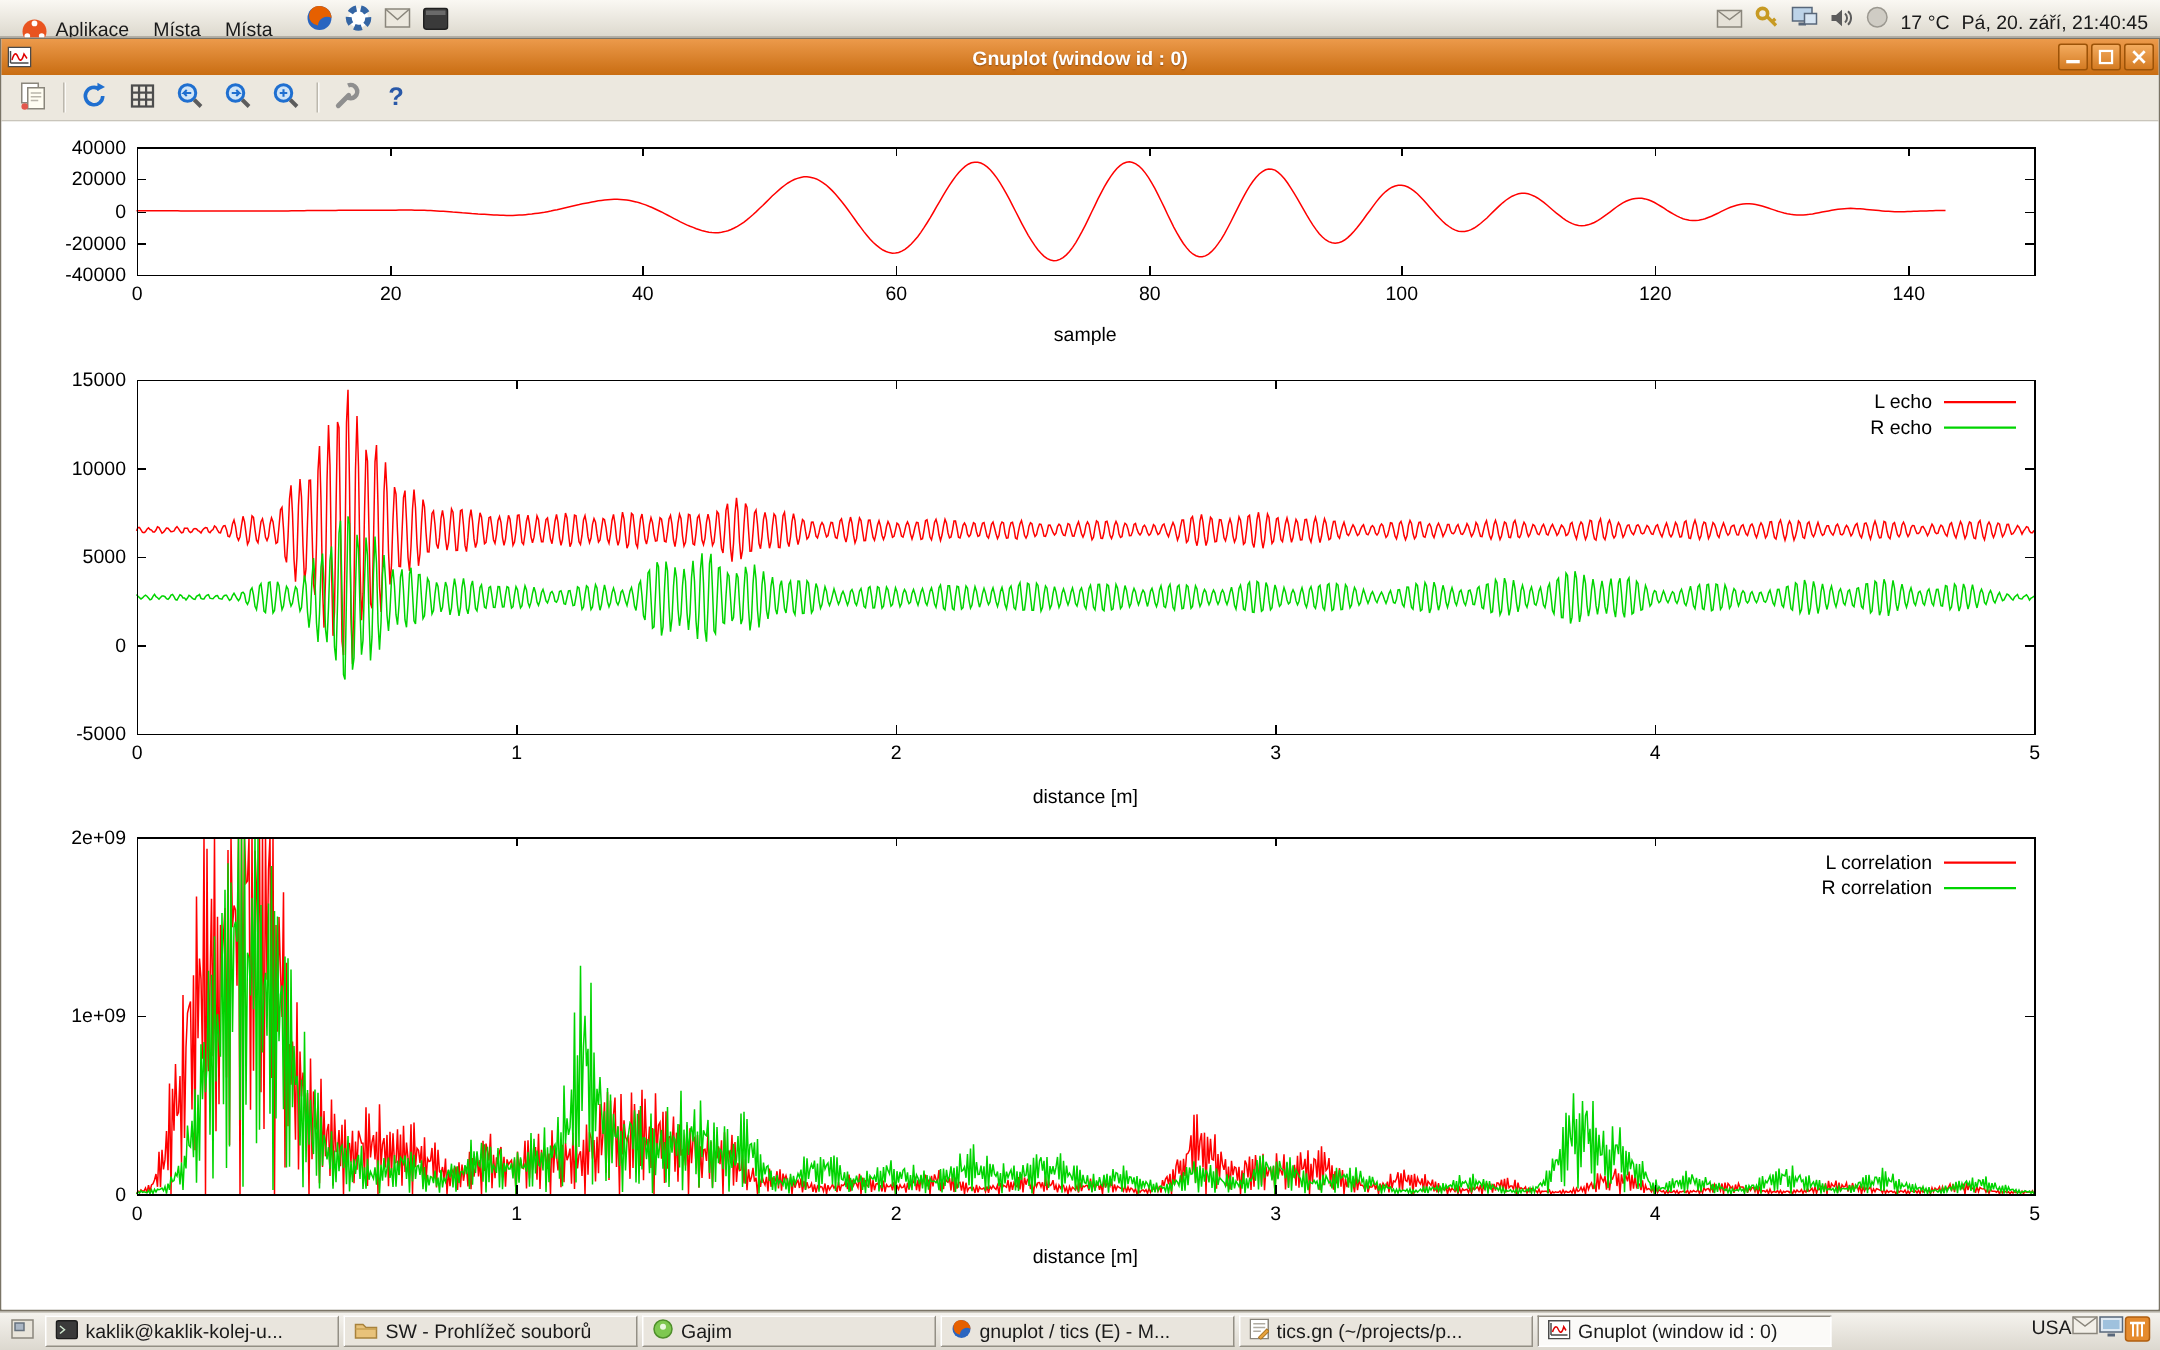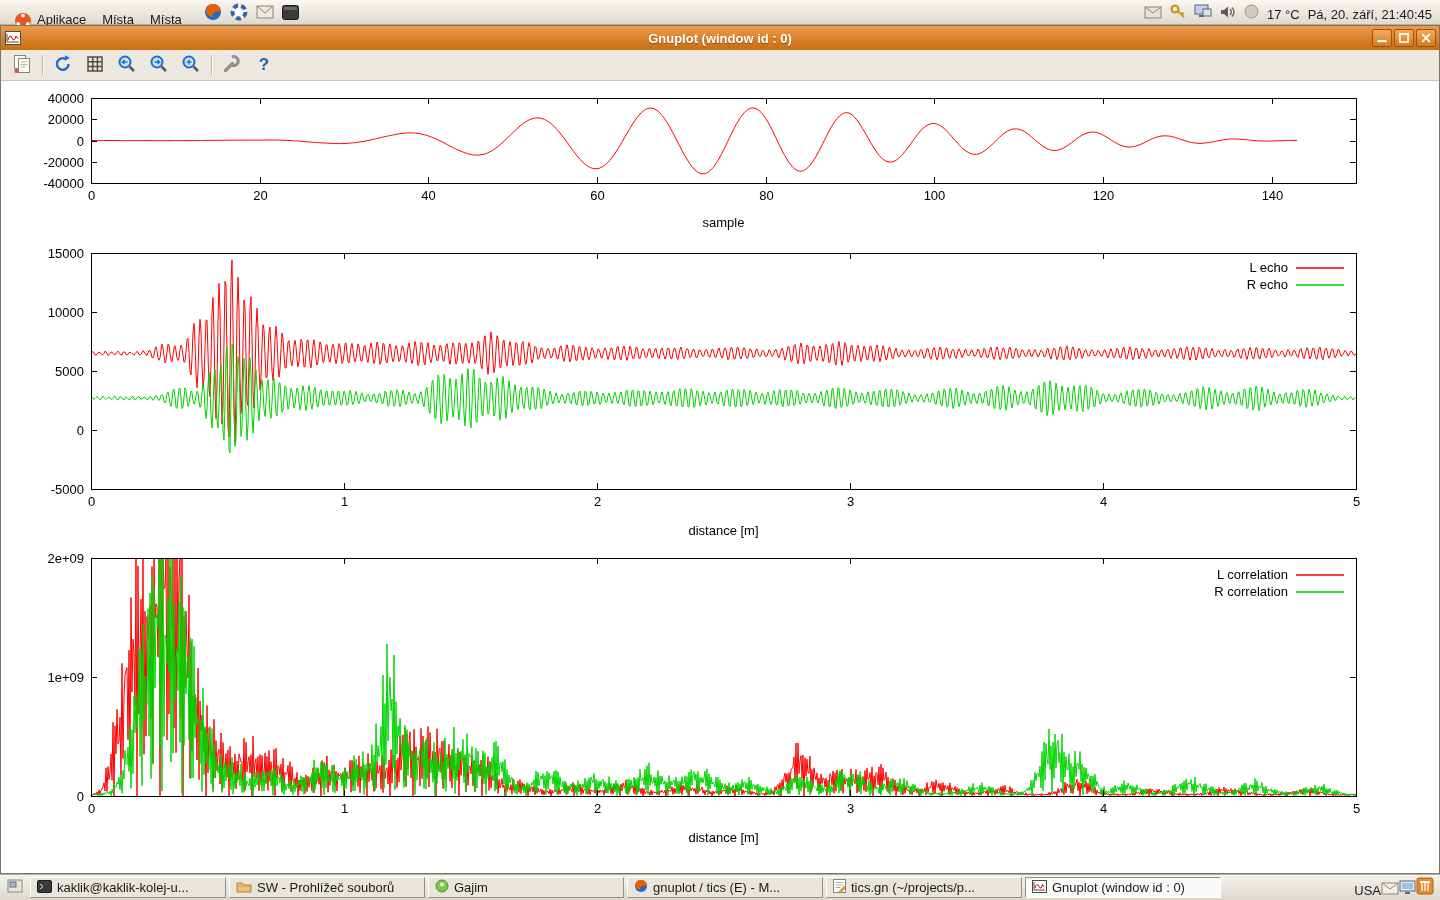--- a/index.html
+++ b/index.html
@@ -32,21 +32,21 @@
   #plots text{fill:#000;font-family:"Liberation Sans",sans-serif}
   #plots .tick{font-size:13px}
 
   
   .taskbar{position:absolute;bottom:0;left:0;right:0;height:26px;background:linear-gradient(#f5f3ee,#dcd8cf);border-top:1px solid #b3afa5;display:flex;align-items:center;padding:0 4px;gap:4px}
   .show-desktop{width:22px;height:20px;display:flex;align-items:center;justify-content:center}
   .task-strip{display:flex;flex:1;gap:3px;min-width:0;margin-right:12px}
   .task-btn{flex:1 1 0;max-width:196px;display:flex;align-items:center;gap:5px;height:21px;padding:0 6px;background:#e9e5dd;border:1px solid;border-color:#fff #938f85 #938f85 #fff;white-space:nowrap;overflow:hidden;cursor:default}
   .task-btn.active{background:#fbfaf8;border-color:#938f85 #fff #fff #938f85}
   .task-btn span.lbl{overflow:hidden;text-overflow:ellipsis}
-  .tray{display:flex;align-items:flex-end;padding-right:2px}
+  .tray{display:flex;align-items:flex-start;padding-right:2px}
 </style>
 </head>
 <body>
 
 <div class="top-panel">
   <div class="menus">
     <div class="menu-item">
       <span><svg width="18" height="18">
             <circle cx="9" cy="9" r="8" fill="#e95420"></circle>
             <circle cx="9" cy="3.6" r="1.9" fill="#fff"></circle>

